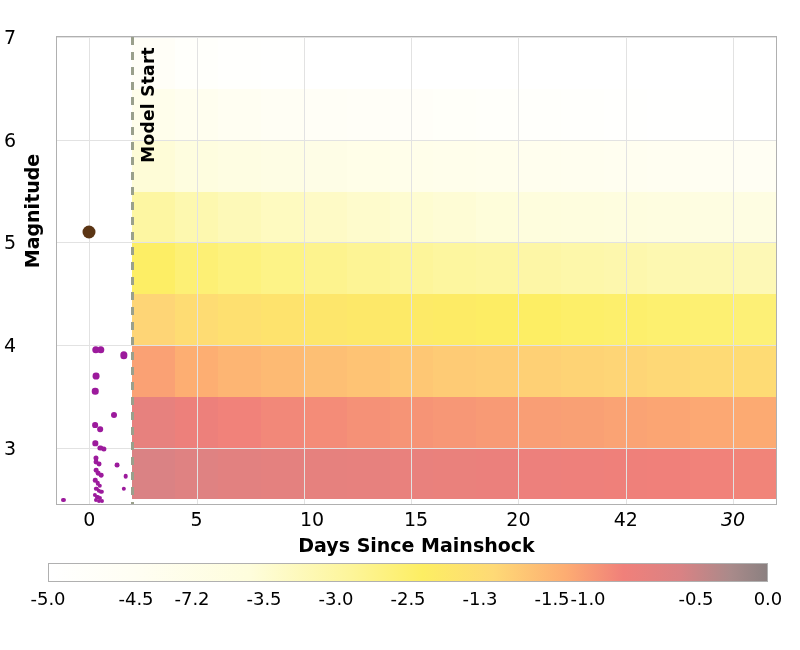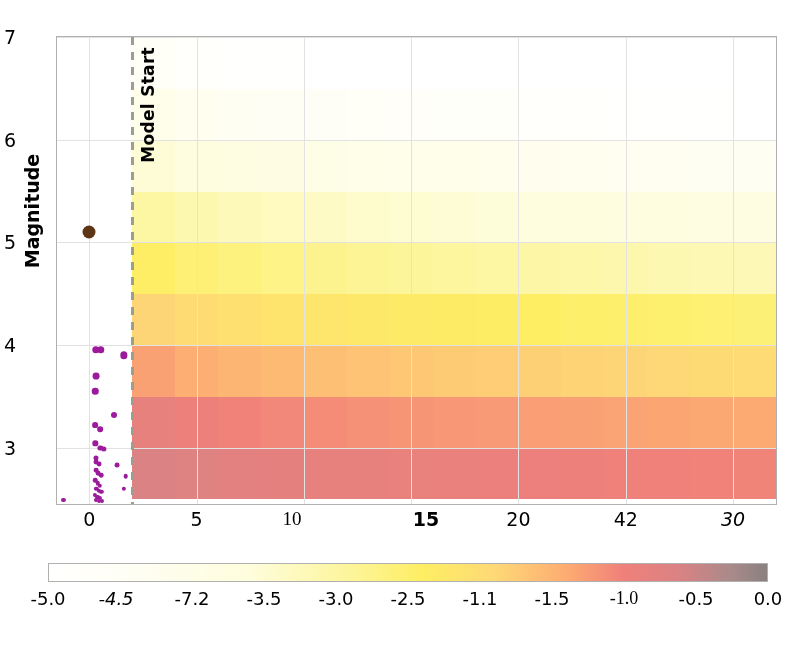--- a/index.html
+++ b/index.html
@@ -254,47 +254,48 @@
         <div class="pt" style="width: 4.138px; height: 4.138px; background: rgb(156, 26, 156); left: 42.9254px; top: 460.842px;"></div>
         <div class="pt" style="width: 4.092px; height: 4.092px; background: rgb(156, 26, 156); left: 6.43881px; top: 462.895px;"></div>
         <div class="pt" style="width: 4.092px; height: 4.092px; background: rgb(156, 26, 156); left: 39.2767px; top: 462.895px;"></div>
         <div class="pt" style="width: 4.069px; height: 4.069px; background: rgb(156, 26, 156); left: 41.8522px; top: 463.921px;"></div>
         <div class="pt" style="width: 4.069px; height: 4.069px; background: rgb(156, 26, 156); left: 45.0716px; top: 463.921px;"></div>
         <div id="mainshock-dot" style="background: rgb(91, 53, 20); left: 32.194px; top: 195.011px;"></div>
       </div>
   </div>
 
   <div id="ylabel">Magnitude</div>
+  <div id="xlabel">Days Since Mainshock</div>
 
   <div id="ytick-layer">
       <div class="ytick" style="top: 447.549px;">3</div>
       <div class="ytick" style="top: 344.912px;">4</div>
       <div class="ytick" style="top: 242.275px;">5</div>
       <div class="ytick" style="top: 139.637px;">6</div>
       <div class="ytick" style="top: 37px;">7</div>
     </div>
   <div id="xtick-layer">
       <div class="xtick" style="left: 89.194px;">0</div>
       <div class="xtick" style="left: 196.507px;">5</div>
-      <div class="xtick" style="left: 292px; font-family: Liberation Serif, serif;">10</div>
-      <div class="xtick" style="left: 426px; font-weight: bold;">15</div>
+      <div class="xtick" style="left: 312px;">10</div>
+      <div class="xtick" style="left: 416px;">15</div>
       <div class="xtick" style="left: 518.448px;">20</div>
       <div class="xtick" style="left: 625.761px;">42</div>
       <div class="xtick" style="left: 733.075px; font-style: italic;">30</div>
     </div>
 
   <div id="colorbar">
     <div id="colorbar-grad" style="background: linear-gradient(to right, rgb(255, 255, 255) 0%, rgb(255, 254, 243) 12%, rgb(254, 253, 220) 28%, rgb(253, 245, 154) 42%, rgb(253, 238, 99) 52%, rgb(254, 217, 118) 62%, rgb(253, 172, 114) 72%, rgb(240, 128, 122) 80%, rgb(217, 130, 132) 88%, rgb(169, 138, 138) 95%, rgb(139, 128, 128) 100%);"></div>
   </div>
   <div id="cbtick-layer">
       <div class="cbtick" style="left: 48px;">-5.0</div>
-      <div class="cbtick" style="left: 116px; font-style: italic;">-4.5</div>
+      <div class="cbtick" style="left: 136px;">-4.5</div>
       <div class="cbtick" style="left: 192px;">-7.2</div>
       <div class="cbtick" style="left: 264px;">-3.5</div>
       <div class="cbtick" style="left: 336px;">-3.0</div>
       <div class="cbtick" style="left: 408px;">-2.5</div>
-      <div class="cbtick" style="left: 480px;">-1.1</div>
+      <div class="cbtick" style="left: 480px;">-1.3</div>
       <div class="cbtick" style="left: 552px;">-1.5</div>
-      <div class="cbtick" style="left: 624px; font-family: Liberation Serif, serif;">-1.0</div>
+      <div class="cbtick" style="left: 588px;">-1.0</div>
       <div class="cbtick" style="left: 696px;">-0.5</div>
       <div class="cbtick" style="left: 768px;">0.0</div>
     </div>
 </div>
 
 </body></html>

